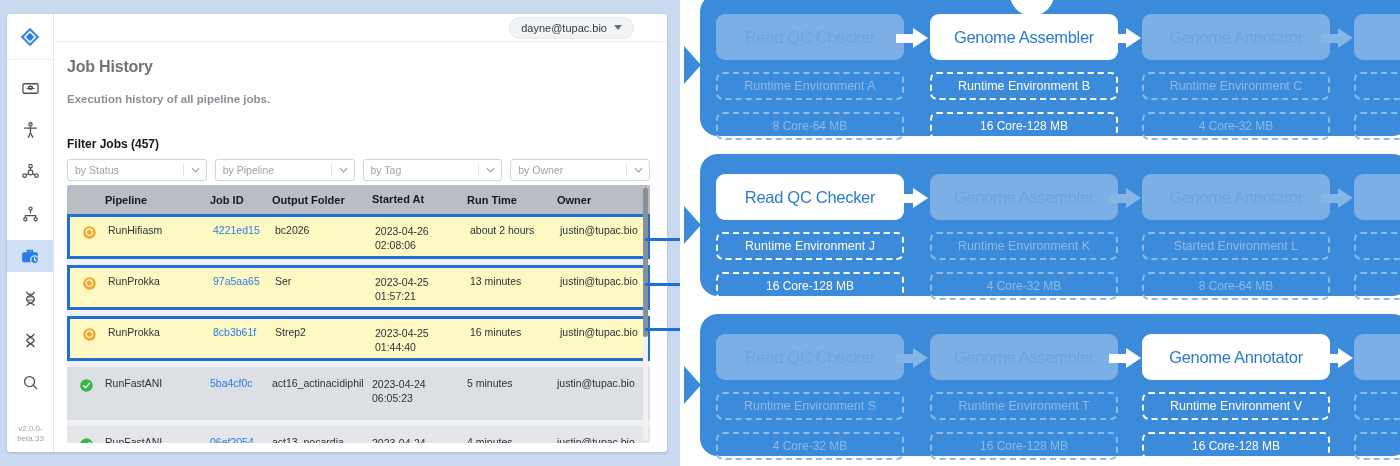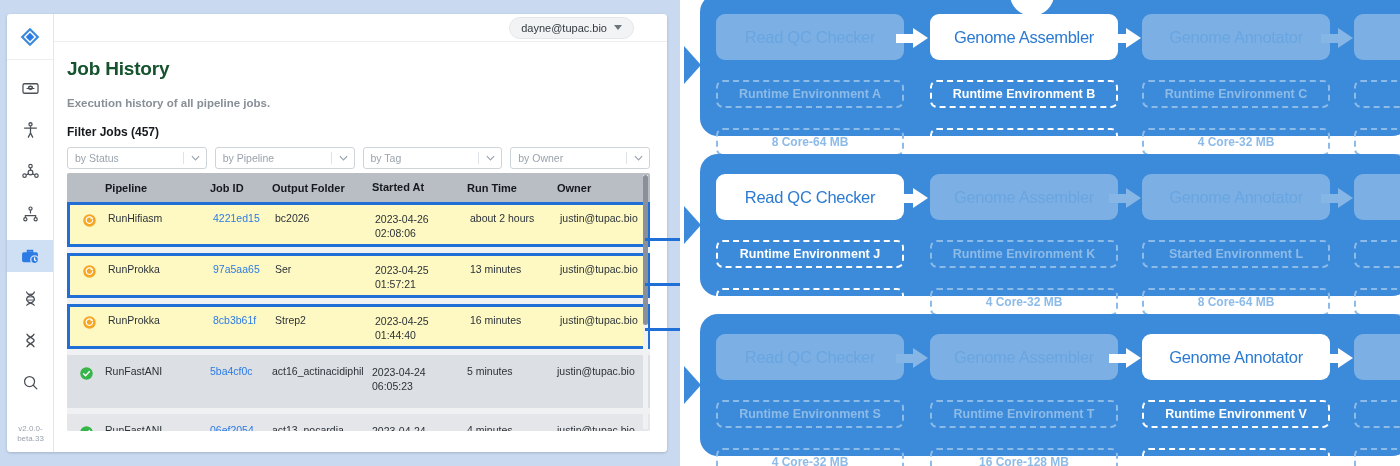--- a/index.html
+++ b/index.html
@@ -59,23 +59,23 @@
   .user-chip {
     display: inline-flex; align-items: center; gap: 7px;
     background: #f1f3f5; border: 1px solid #e3e6ea;
     border-radius: 14px; padding: 4px 11px;
     font-size: 11px; color: #343a40; cursor: pointer;
   }
   .caret { width: 0; height: 0; border-left: 4px solid transparent;
            border-right: 4px solid transparent; border-top: 5px solid #6b737b; }
 
   .page-body { padding: 16px 17px 0 13px; }
-  .page-title { font-size: 19px; font-weight: bold; color: #14532d; letter-spacing: -0.2px; }
+  .page-title { font-size: 16px; font-weight: bold; color: #737373; letter-spacing: -0.2px; }
   .page-sub { font-size: 11.5px; color: #878f97; margin-top: 17px; font-weight: bold;}
-  .filter-label { font-size: 12px; font-weight: bold; color: #15191d; margin-top: 16px; }
+  .filter-label { font-size: 12px; font-weight: bold; color: #15191d; margin-top: 32px; }
 
   .filters { display: flex; gap: 8px; margin-top: 8px; }
   .select-box {
     position: relative; flex: 1 1 0; height: 22px;
     border: 1px solid #cfd4d9; border-radius: 3px; background: #fff;
     display: flex; align-items: center; padding: 0 4px 0 7px;
     font-size: 10.5px; color: #9aa3ad; cursor: pointer;
   }
   .select-box .sep { position: absolute; right: 22px; top: 4px; bottom: 4px; width: 1px; background: #dfe3e7; }
   .select-box .chev { position: absolute; right: 6px; top: 50%; transform: translateY(-50%); }
@@ -160,23 +160,23 @@
 
   .stage-title {
     height: 46px; border-radius: 9px;
     display: flex; align-items: center; justify-content: center;
     font-size: 16.5px; letter-spacing: -0.3px;
   }
   .stage-title.active { background: #ffffff; color: #2b7ad1; }
   .stage-title.dim    { background: #7cb0e4; color: #69a5e0; }
 
   .chip {
-    margin-top: 20px; height: 28px; border-radius: 7px;
+    margin-top: 12px; height: 28px; border-radius: 7px;
     display: flex; align-items: center; justify-content: center;
-    font-size: 12.5px; border: 2px dashed #ffffff; color: #ffffff; font-weight: bold;
+    font-size: 12.5px; border: 2px dashed #ffffff; color: #ffffff; font-weight: normal;
   }
   .chip.small { font-size: 12px; }
   .stage.dimmed .chip { border-color: #8dbbe8; color: #8dbbe8; }
 
   .arrow {
     position: absolute; top: 34px; width: 34px; height: 20px;
   }
   .arrow.a1 { left: 196px; }
   .arrow.a2 { left: 409px; }
   .arrow.a3 { left: 621px; }

